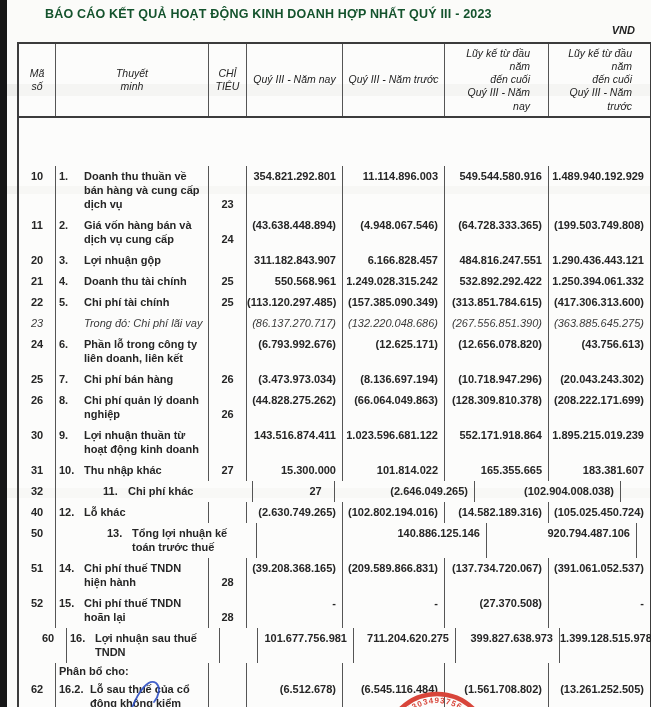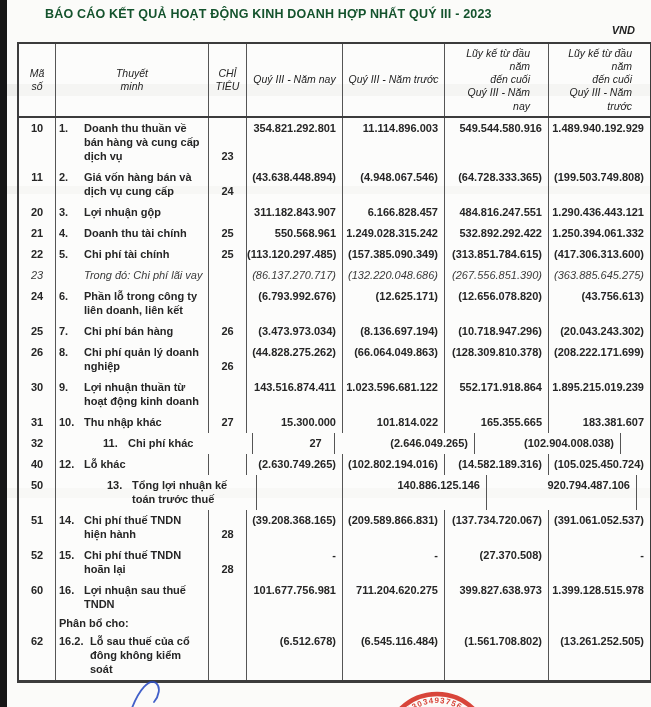--- a/index.html
+++ b/index.html
@@ -68,21 +68,21 @@
         <div class="hcell c3">Quý III - Năm nay</div>
         <div class="hcell c4">Quý III - Năm trước</div>
         <div class="hcell c5">Lũy kế từ đầu năm
 đến cuối
 Quý III - Năm nay</div>
         <div class="hcell c6">Lũy kế từ đầu năm
 đến cuối
 Quý III - Năm trước</div>
       </div>
     <div class="tbody" id="tbody">
-        <div class="trow" style="display: grid; grid-template-columns: 37px 153px 38px 96px 102px 104px 1fr;">
+        <div class="trow" style="display: grid; grid-template-columns: 37px 153px 38px 96px 102px 104px 1fr; margin-top: 48px;">
           <div class="cell code c0">10</div>
           <div class="cell label c1">
             <span class="ord">1.</span>
             <span class="lbl">Doanh thu thuần về bán hàng và cung cấp dịch vụ</span>
           </div>
           <div class="cell note c2">
             <span>23</span>
           </div>
           <div class="cell num c3">354.821.292.801</div>
           <div class="cell num c4">11.114.896.003</div>
@@ -292,21 +292,21 @@
             <span class="lbl">Chi phí thuế TNDN hoãn lại</span>
           </div>
           <div class="cell note c2">
             <span>28</span>
           </div>
           <div class="cell num c3">-</div>
           <div class="cell num c4">-</div>
           <div class="cell num c5">(27.370.508)</div>
           <div class="cell num c6">-</div>
         </div>
-        <div class="trow" style="display: grid; grid-template-columns: 37px 153px 38px 96px 102px 104px 1fr;">
+        <div class="trow" style="display: grid; grid-template-columns: 37px 153px 38px 96px 102px 104px 1fr; padding-left: 11px;">
           <div class="cell code c0">60</div>
           <div class="cell label c1">
             <span class="ord">16.</span>
             <span class="lbl">Lợi nhuận sau thuế TNDN</span>
           </div>
           <div class="cell note c2">
             <span></span>
           </div>
           <div class="cell num c3">101.677.756.981</div>
           <div class="cell num c4">711.204.620.275</div>

